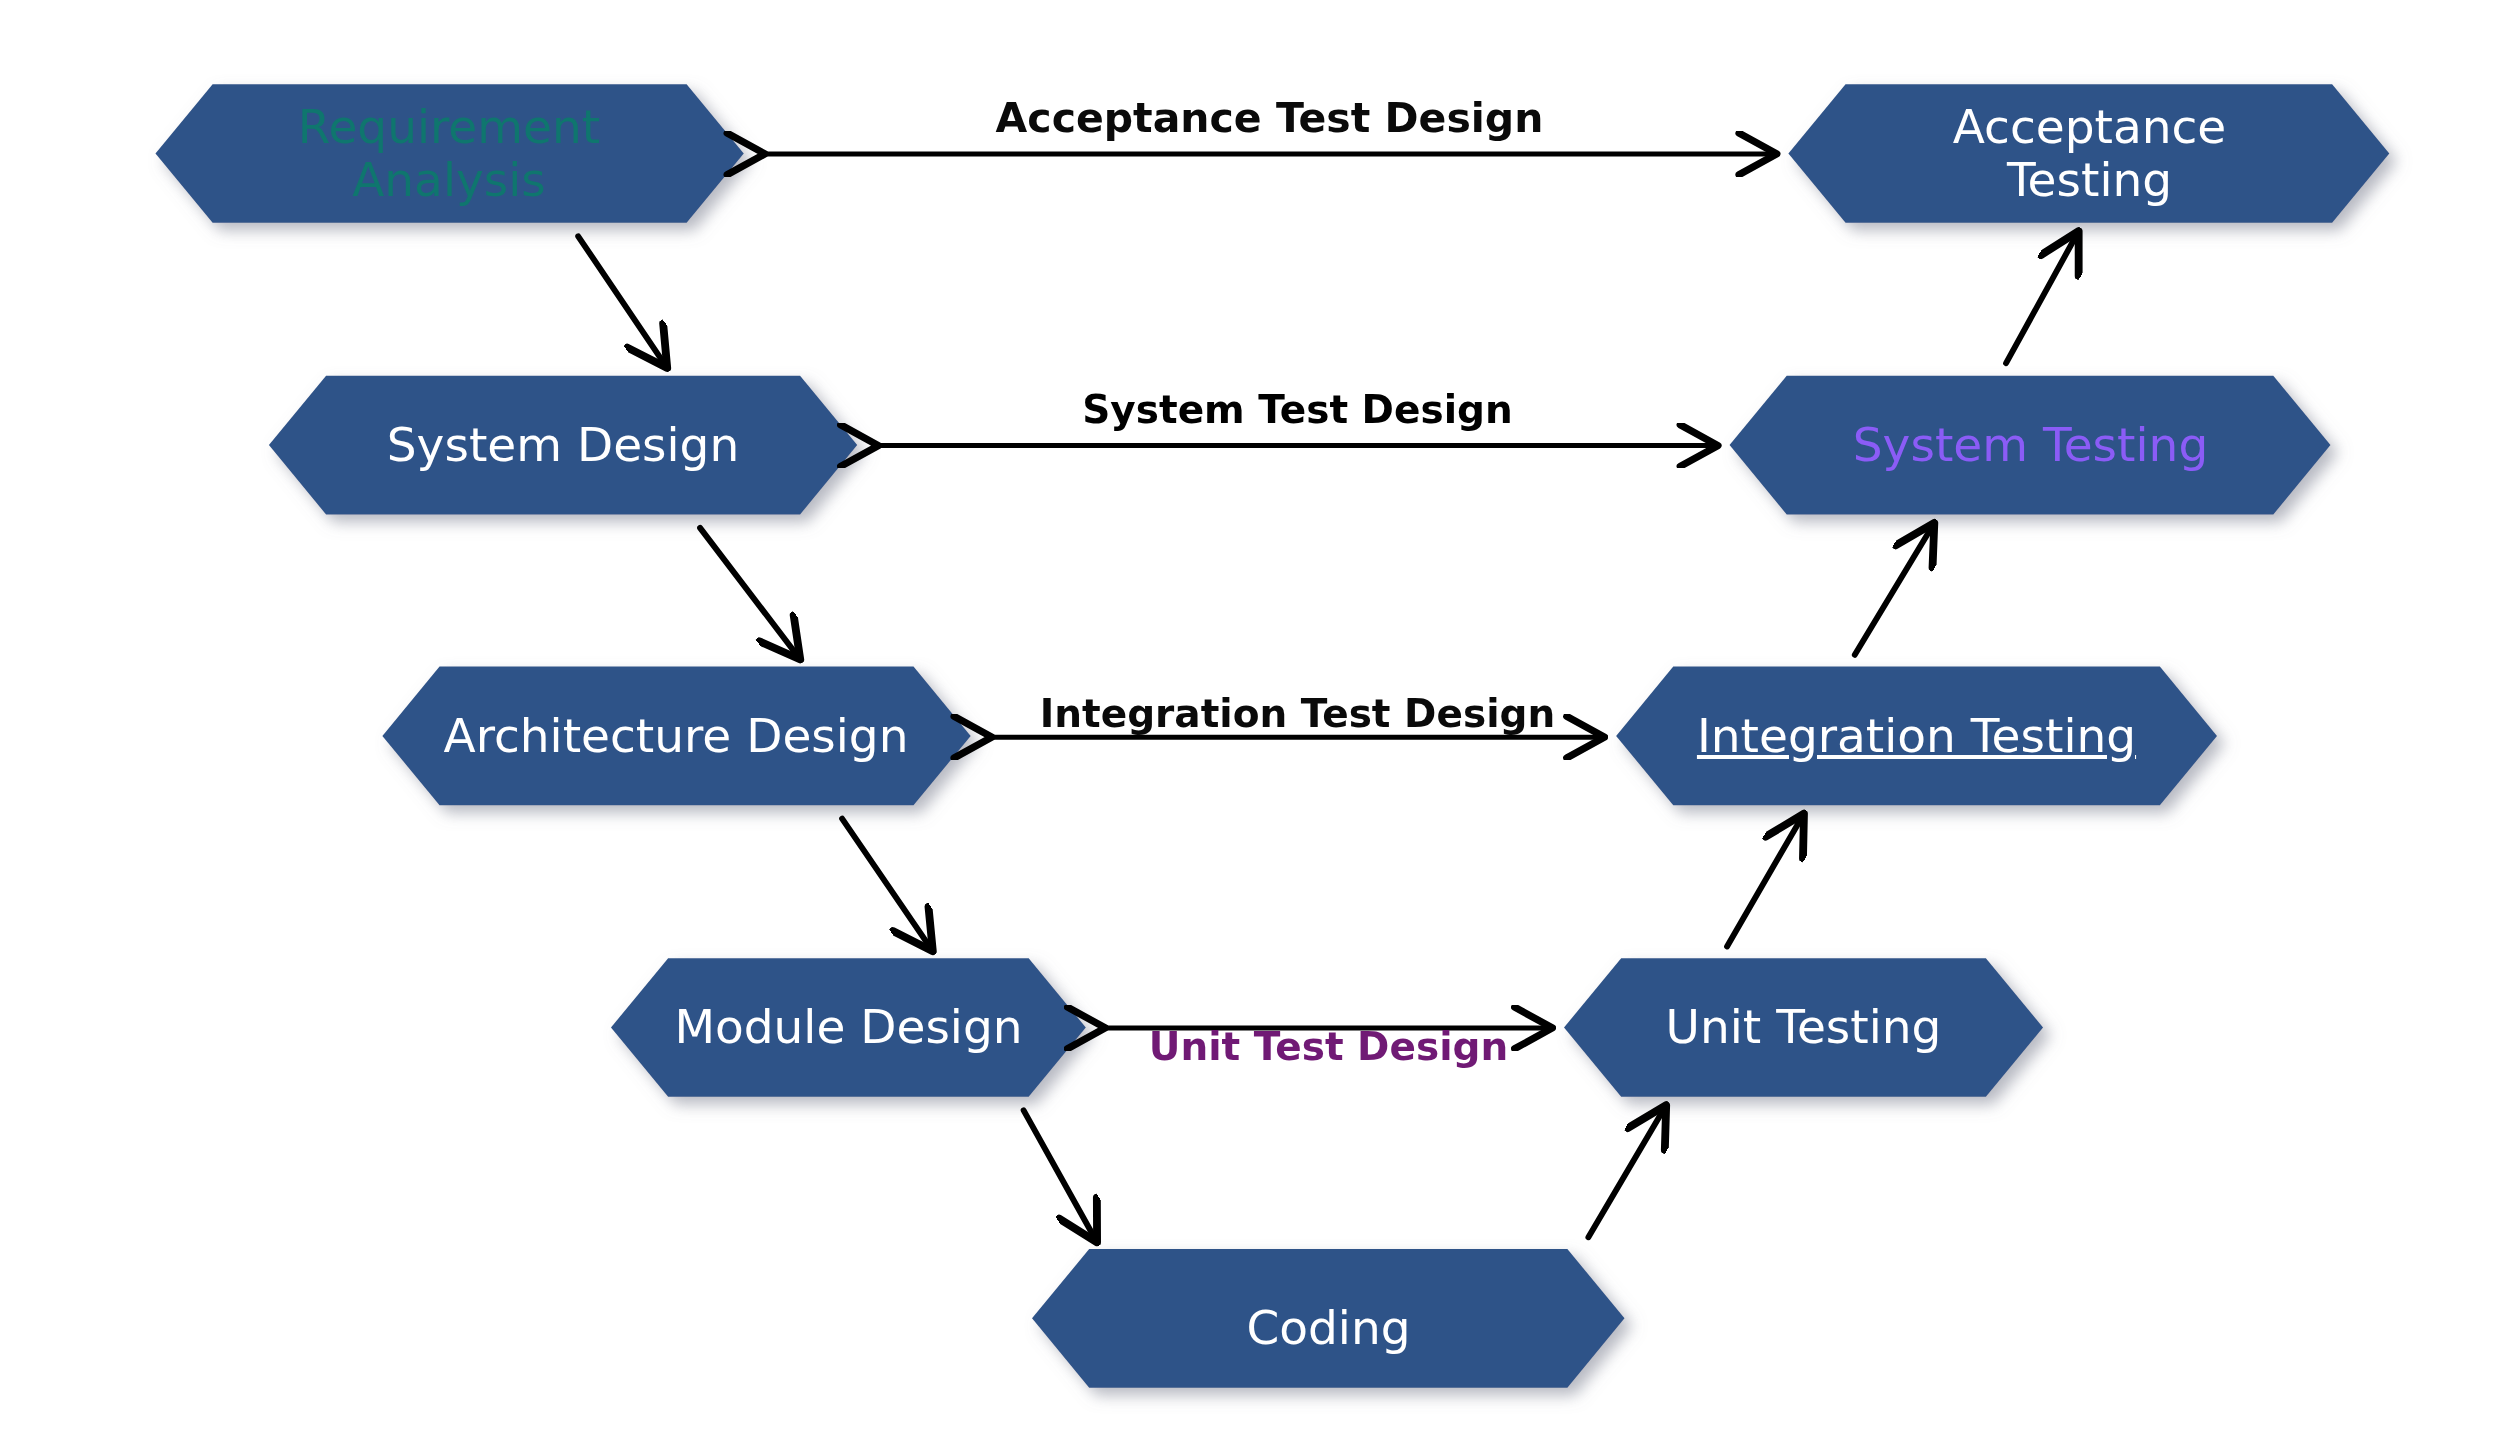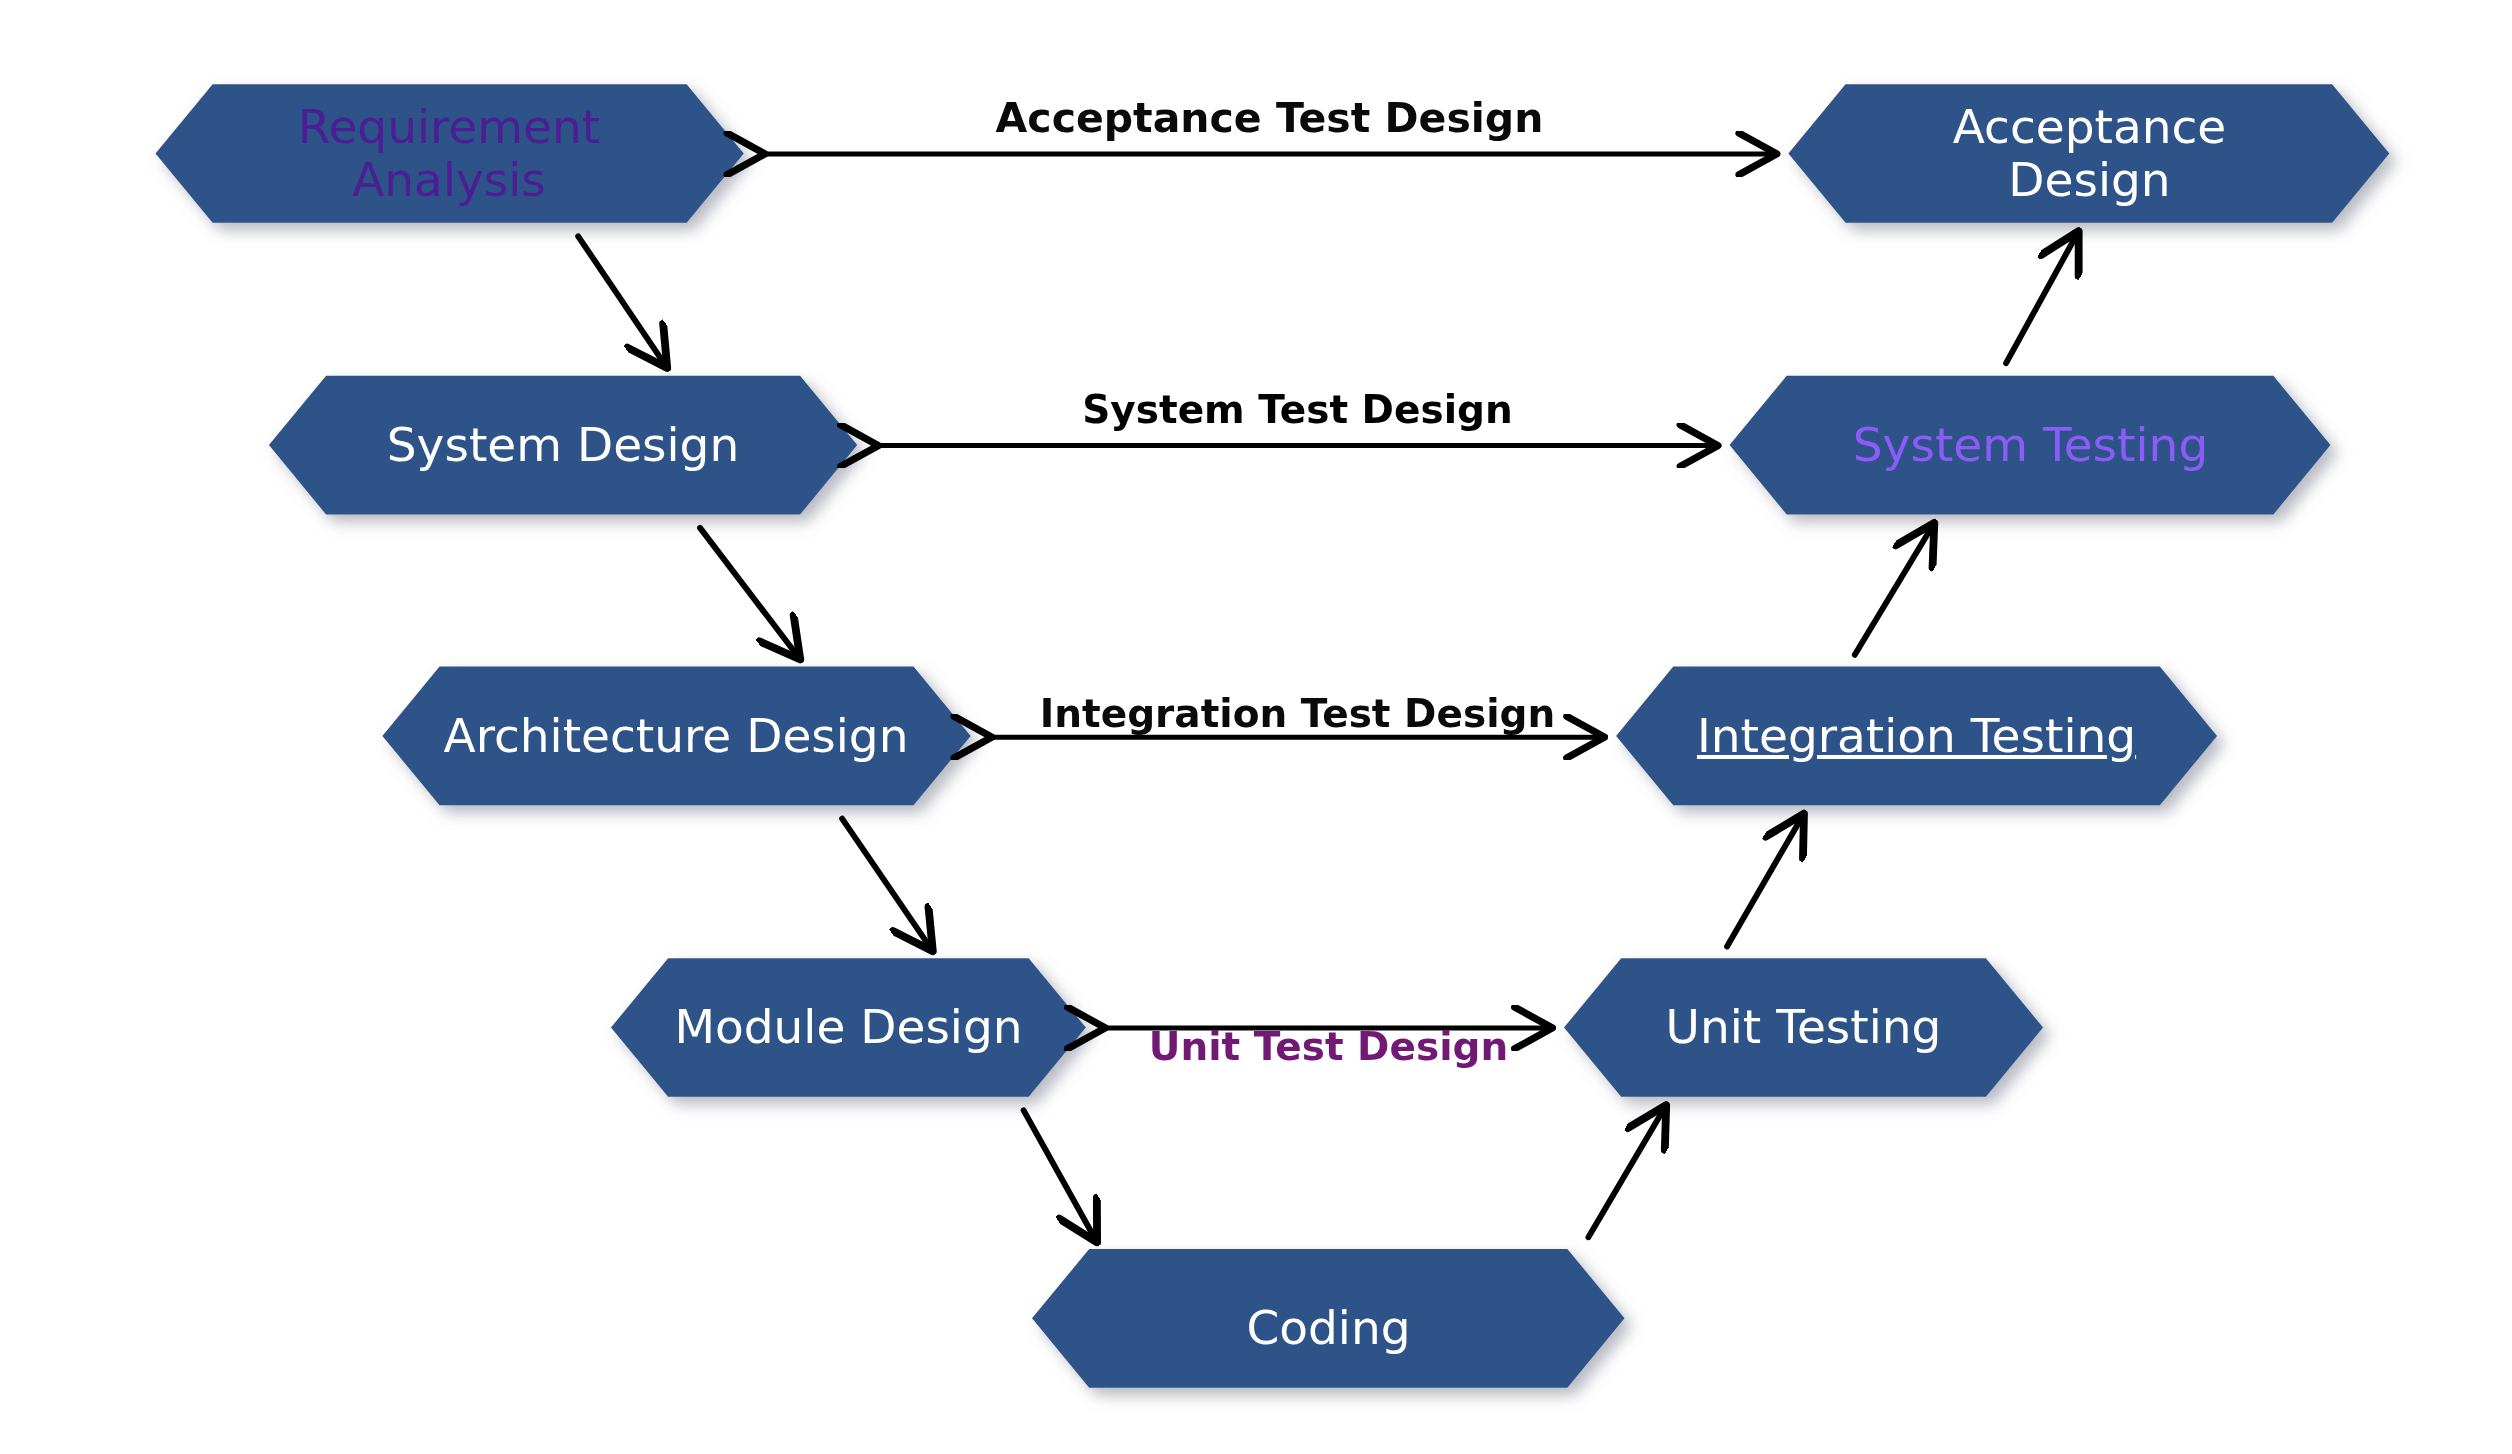--- a/index.html
+++ b/index.html
@@ -69,31 +69,31 @@
         <line x1="833" y1="628" x2="948" y2="779" stroke="#000000" stroke-width="7" stroke-linecap="round" marker-end="url(#diagHead)"></line>
         <line x1="1002" y1="974" x2="1106" y2="1126" stroke="#000000" stroke-width="7" stroke-linecap="round" marker-end="url(#diagHead)"></line>
         <line x1="1218" y1="1321" x2="1302" y2="1472" stroke="#000000" stroke-width="7" stroke-linecap="round" marker-end="url(#diagHead)"></line>
         <line x1="1890" y1="1472" x2="1979" y2="1321" stroke="#000000" stroke-width="7" stroke-linecap="round" marker-end="url(#diagHead)"></line>
         <line x1="2055" y1="1126" x2="2143" y2="974" stroke="#000000" stroke-width="7" stroke-linecap="round" marker-end="url(#diagHead)"></line>
         <line x1="2207" y1="779" x2="2298" y2="628" stroke="#000000" stroke-width="7" stroke-linecap="round" marker-end="url(#diagHead)"></line>
         <line x1="2387" y1="432" x2="2470" y2="281" stroke="#000000" stroke-width="7" stroke-linecap="round" marker-end="url(#diagHead)"></line>
       </g>
   </svg>
   <div id="hex-text-layer">
-      <div class="hex-label" style="left: 155px; top: 84px; width: 588px; height: 139px; font-size: 47px; color: #4c1d95;">Requirement
+      <div class="hex-label" style="left: 155px; top: 84px; width: 588px; height: 139px; font-size: 47px; color: #0f766e;">Requirement
 Analysis</div>
       <div class="hex-label" style="left: 269px; top: 376px; width: 588px; height: 139px; font-size: 47px; color: rgb(255, 255, 255);">System Design</div>
       <div class="hex-label" style="left: 382px; top: 667px; width: 588px; height: 139px; font-size: 47px; color: rgb(255, 255, 255);">Architecture Design</div>
       <div class="hex-label" style="left: 611px; top: 958px; width: 475px; height: 139px; font-size: 47px; color: rgb(255, 255, 255);">Module Design</div>
       <div class="hex-label" style="left: 1032px; top: 1249px; width: 593px; height: 159px; font-size: 47px; color: rgb(255, 255, 255);">Coding</div>
       <div class="hex-label" style="left: 1564px; top: 958px; width: 479px; height: 139px; font-size: 47px; color: rgb(255, 255, 255);">Unit Testing</div>
       <div class="hex-label" style="left: 1616px; top: 667px; width: 601px; height: 139px; font-size: 47px; color: rgb(255, 255, 255); text-decoration: underline;">Integration Testing</div>
       <div class="hex-label" style="left: 1730px; top: 376px; width: 601px; height: 139px; font-size: 47px; color: #8b5cf6;">System Testing</div>
       <div class="hex-label" style="left: 1789px; top: 84px; width: 601px; height: 139px; font-size: 47px; color: rgb(255, 255, 255);">Acceptance
-Design</div>
+Testing</div>
     </div>
   <div id="arrow-text-layer">
       <div class="arrow-label" style="left: 765px; top: 87px; width: 1009px; height: 61px; font-size: 41px; color: rgb(10, 10, 10);">Acceptance Test Design</div>
       <div class="arrow-label" style="left: 793px; top: 379px; width: 1009px; height: 61px; font-size: 39px; color: #000000;">System Test Design</div>
       <div class="arrow-label" style="left: 793px; top: 683px; width: 1009px; height: 61px; font-size: 39px; color: rgb(10, 10, 10);">Integration Test Design</div>
       <div class="arrow-label" style="left: 824px; top: 1016px; width: 1009px; height: 61px; font-size: 39px; color: #701a75;">Unit Test Design</div>
     </div>
 </div>
 
 

